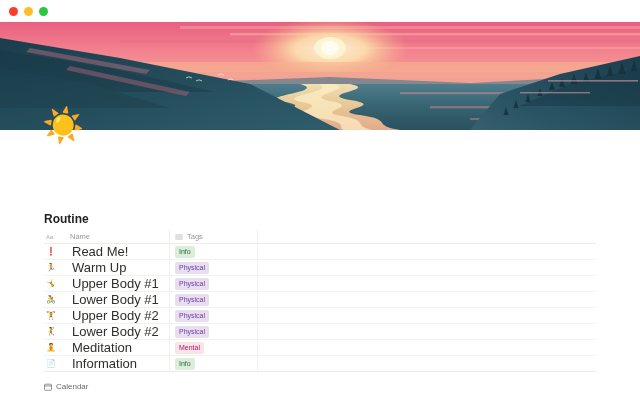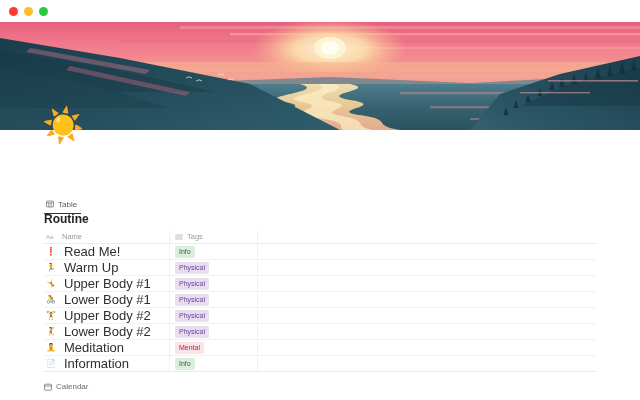--- a/index.html
+++ b/index.html
@@ -130,21 +130,21 @@
     color: #9b9a97;
   }
   .t-row {
     display: flex;
     align-items: center;
     height: 15px;
     border-bottom: 1px solid #f1f1f0;
   }
   .t-row:last-child { border-bottom: 1px solid #eaeaea; }
 
-  .c-name  { width: 125px; display: flex; align-items: center; gap: 8px; padding-left: 2px; box-sizing: border-box; }
+  .c-name  { width: 125px; display: flex; align-items: center; gap: 16px; padding-left: 2px; box-sizing: border-box; }
   .c-tags  { width: 88px; border-left: 1px solid #f1f1f0; padding-left: 5px; box-sizing: border-box; height: 100%; display: flex; align-items: center; text-align: right; }
   .c-blank { flex: 1; border-left: 1px solid #f1f1f0; height: 100%; }
 
   .hdr-ico { display: inline-block; width: 8px; height: 8px; opacity: .85; }
   .hdr-ico svg { display: block; }
   .hdr-label { font-size: 7.5px; color: #9b9a97; }
 
   .row-emoji {
     font-size: 8px;
     line-height: 1;
@@ -297,33 +297,20 @@
         <path d="M228,58 q2.6,-2.2 5.2,0"></path>
       </g>
     </svg>
   </div>
 
   <div class="cover-emoji">☀️</div>
 
   <div class="page">
 
 
-    <div class="view-tabs">
-      <span class="view-tab">
-        <span class="tab-icon">
-          <svg width="8" height="8" viewBox="0 0 12 12" xmlns="http://www.w3.org/2000/svg">
-            <rect x="0.6" y="1.6" width="10.8" height="8.8" rx="1.2" fill="none" stroke="#6b6a66" stroke-width="1.1"></rect>
-            <line x1="0.6" y1="4.4" x2="11.4" y2="4.4" stroke="#6b6a66" stroke-width="1.1"></line>
-            <line x1="4.2" y1="4.4" x2="4.2" y2="10.4" stroke="#6b6a66" stroke-width="1.1"></line>
-            <line x1="7.8" y1="4.4" x2="7.8" y2="10.4" stroke="#6b6a66" stroke-width="1.1"></line>
-          </svg>
-        </span>
-        <span>Table</span>
-      </span>
-    </div>
 
     <div class="db-title">Routine</div>
 
     <div class="table">
 
       <div class="t-head">
         <div class="c-name">
           <span class="hdr-ico">
             <svg width="8" height="8" viewBox="0 0 12 12" xmlns="http://www.w3.org/2000/svg">
               <text x="0" y="9" font-family="Liberation Sans, sans-serif" font-size="9" fill="#9b9a97">Aa</text>

